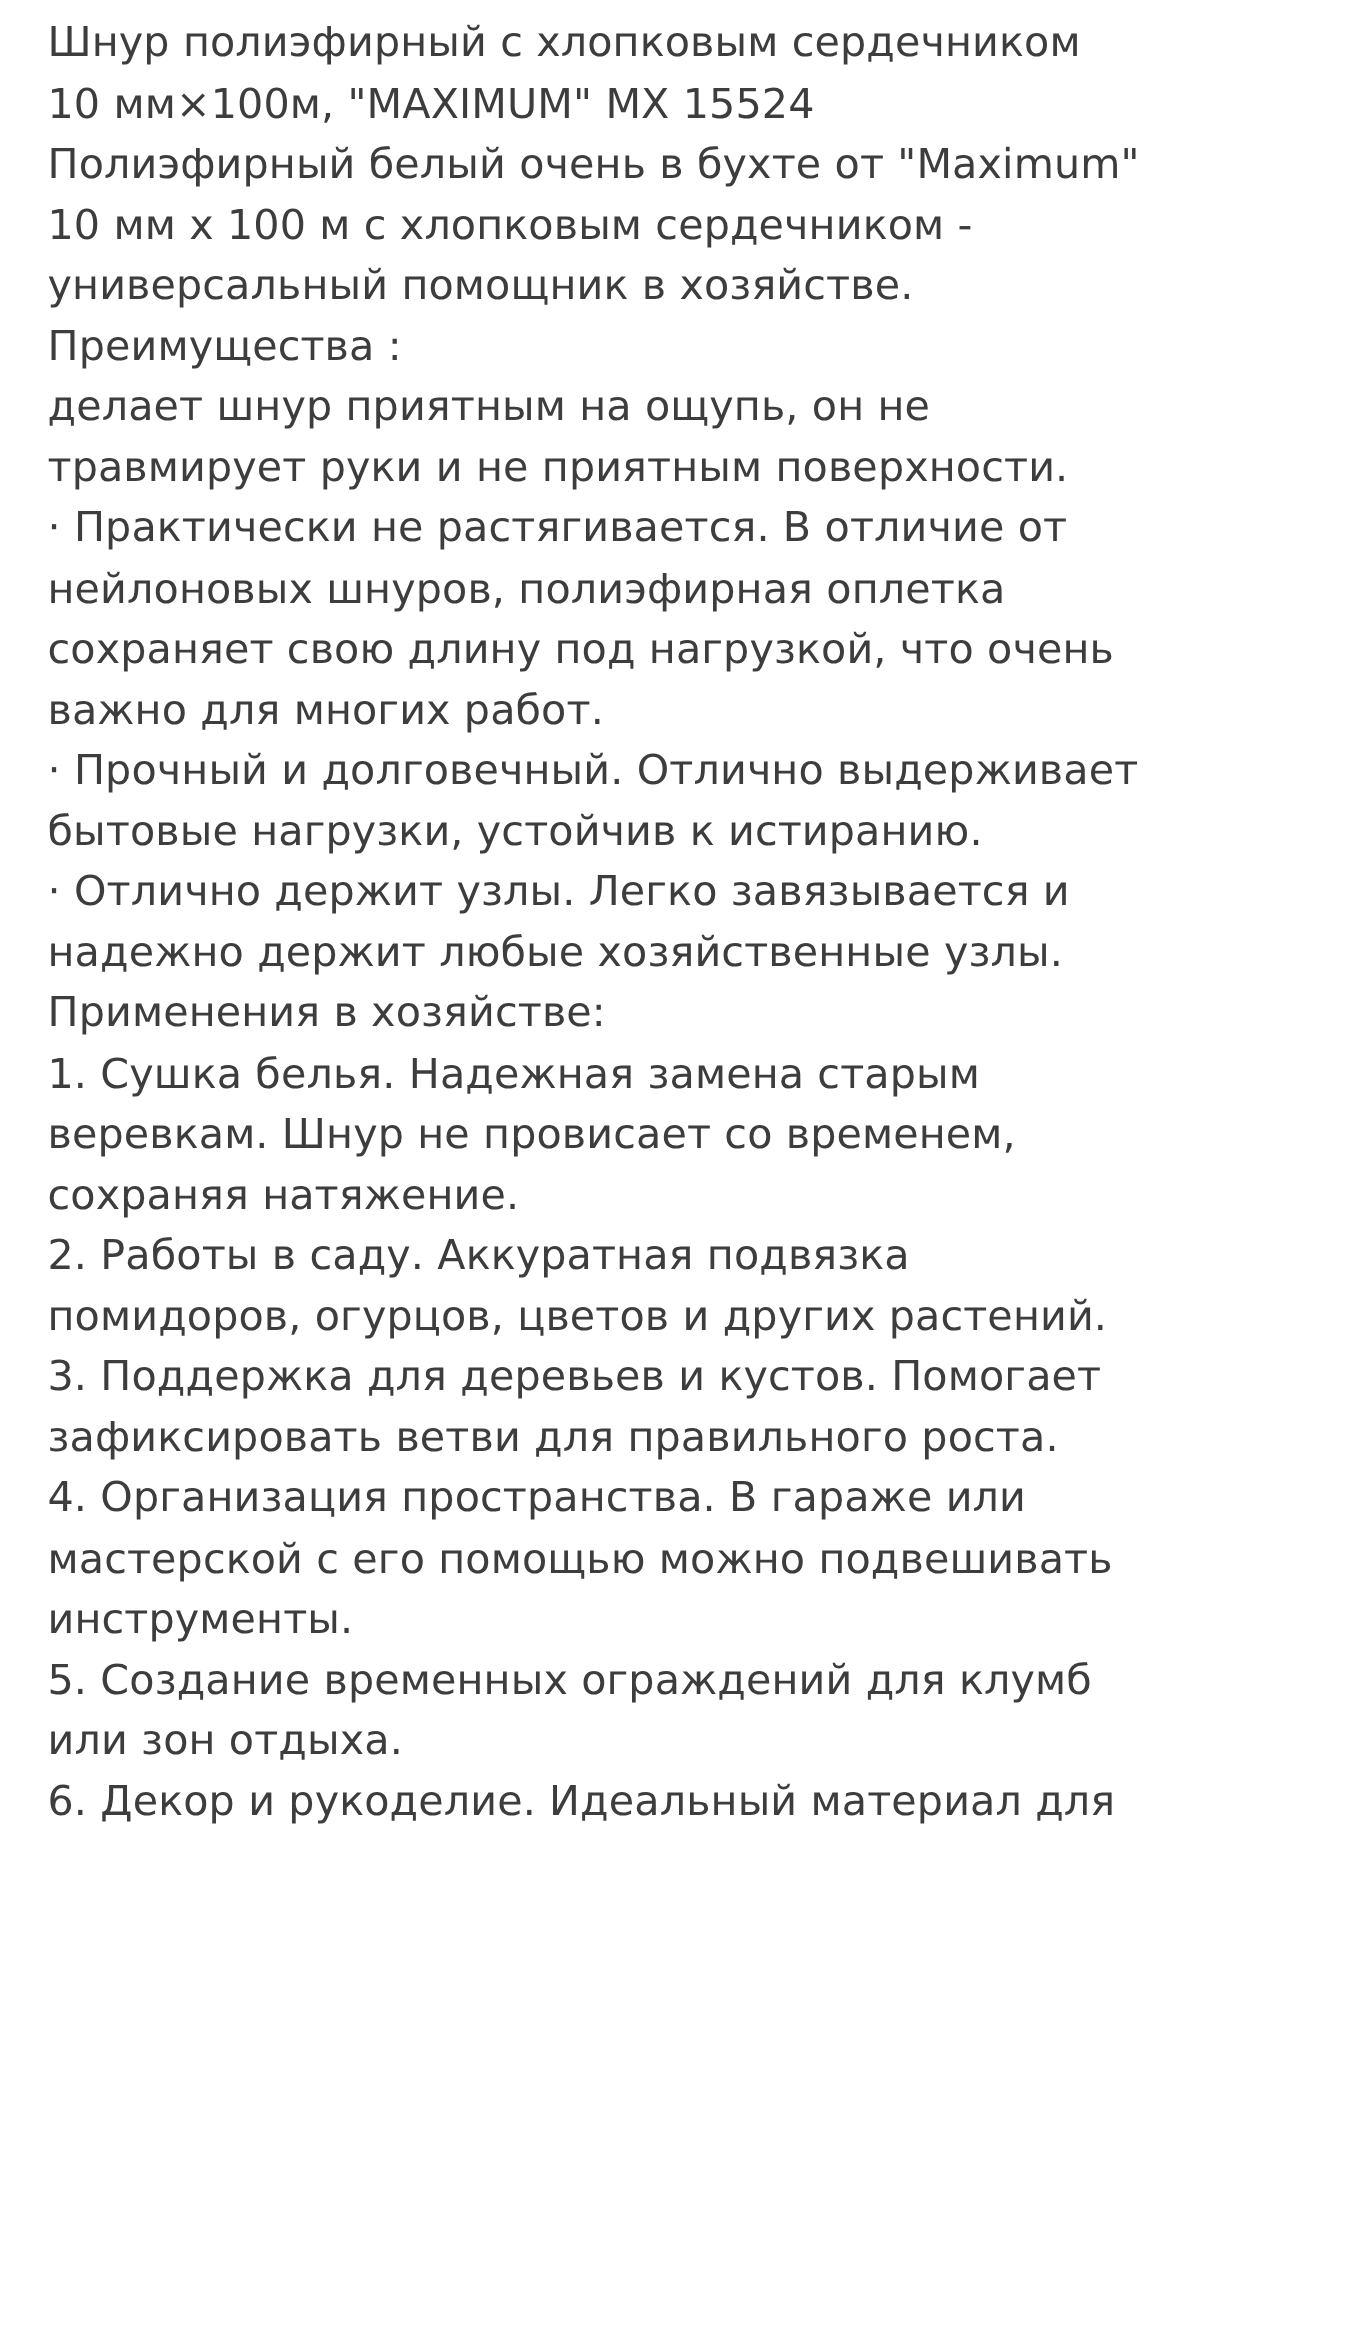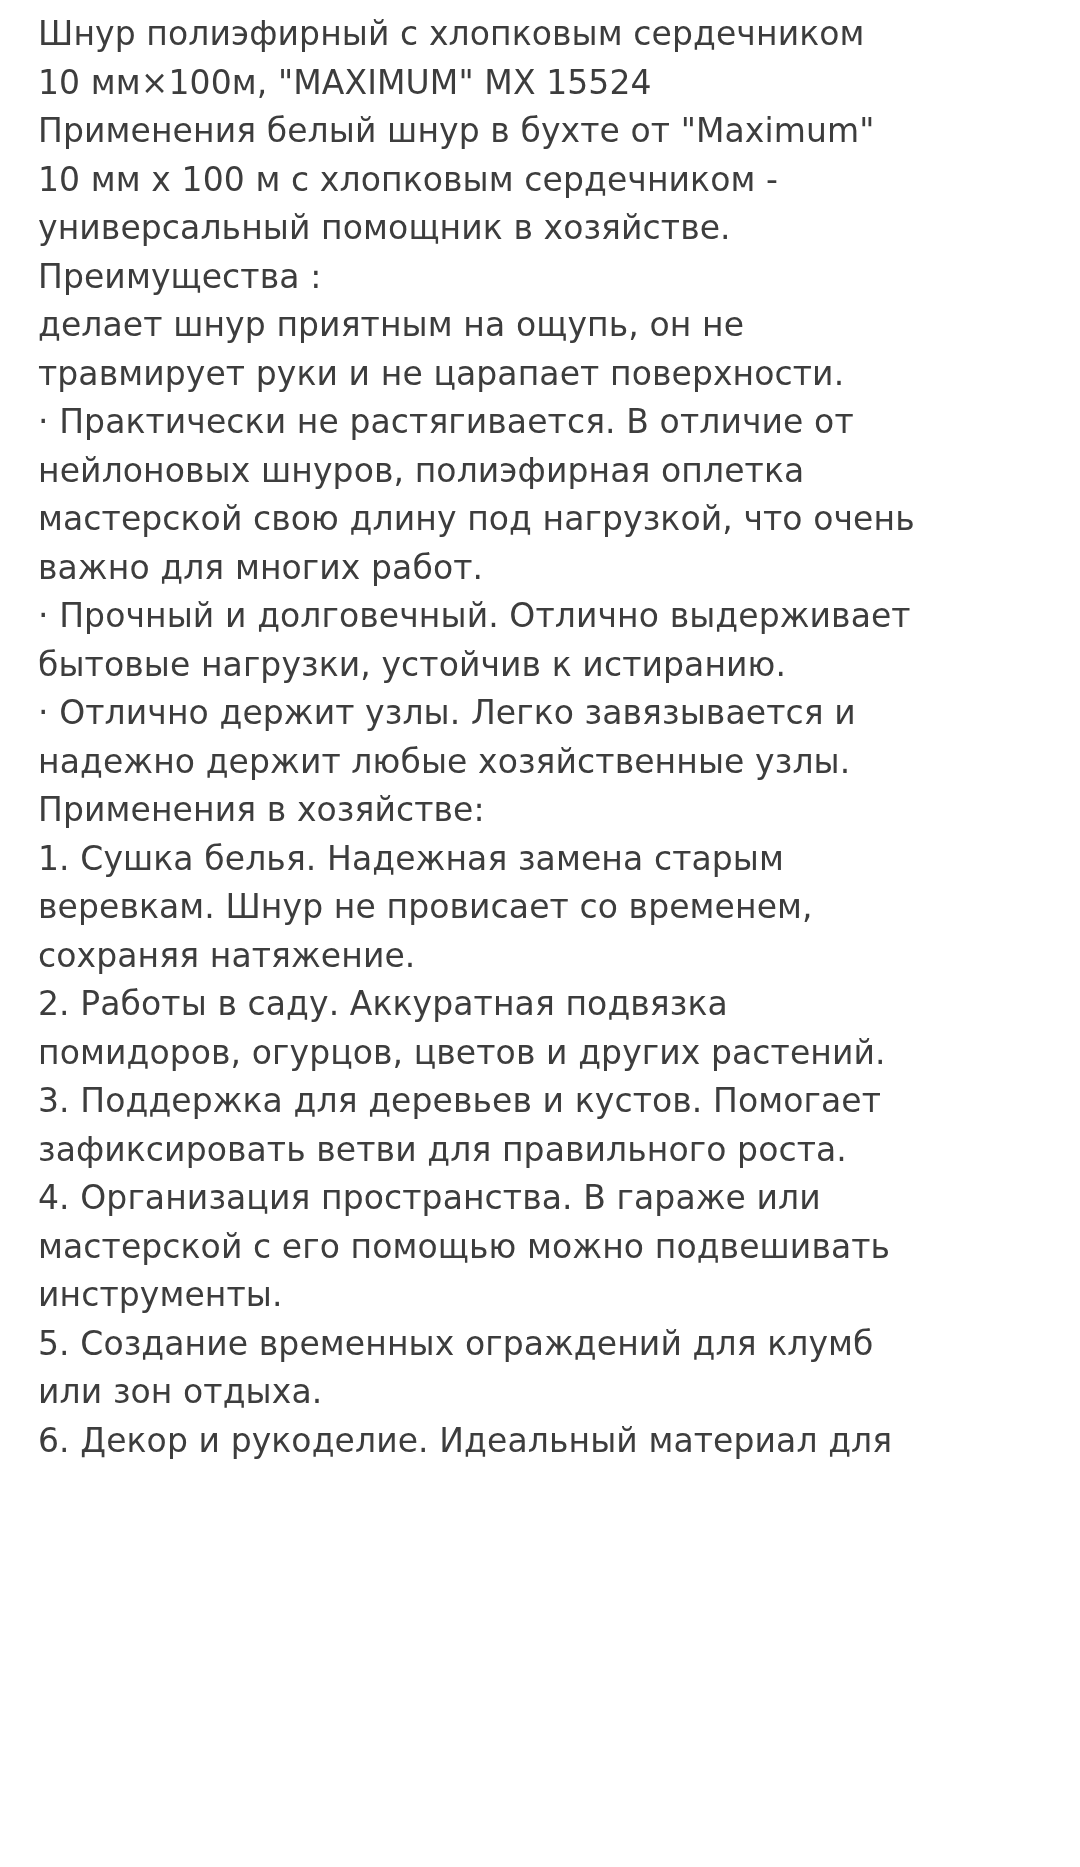--- a/index.html
+++ b/index.html
@@ -27,29 +27,29 @@
     word-wrap: break-word;
     margin: 0;
   }
 </style>
 </head>
 <body>
 
 <div class="page">
   <div class="doc-line">Шнур полиэфирный с хлопковым сердечником</div>
   <div class="doc-line">10 мм×100м, "MAXIMUM" MX 15524</div>
-  <div class="doc-line">Применения белый шнур в бухте от "Maximum"</div>
+  <div class="doc-line">Полиэфирный белый очень в бухте от "Maximum"</div>
   <div class="doc-line">10 мм x 100 м с хлопковым сердечником -</div>
   <div class="doc-line">универсальный помощник в хозяйстве.</div>
   <div class="doc-line">Преимущества :</div>
   <div class="doc-line">делает шнур приятным на ощупь, он не</div>
-  <div class="doc-line">травмирует руки и не царапает поверхности.</div>
+  <div class="doc-line">травмирует руки и не приятным поверхности.</div>
   <div class="doc-line">· Практически не растягивается. В отличие от</div>
   <div class="doc-line">нейлоновых шнуров, полиэфирная оплетка</div>
-  <div class="doc-line">мастерской свою длину под нагрузкой, что очень</div>
+  <div class="doc-line">сохраняет свою длину под нагрузкой, что очень</div>
   <div class="doc-line">важно для многих работ.</div>
   <div class="doc-line">· Прочный и долговечный. Отлично выдерживает</div>
   <div class="doc-line">бытовые нагрузки, устойчив к истиранию.</div>
   <div class="doc-line">· Отлично держит узлы. Легко завязывается и</div>
   <div class="doc-line">надежно держит любые хозяйственные узлы.</div>
   <div class="doc-line">Применения в хозяйстве:</div>
   <div class="doc-line">1. Сушка белья. Надежная замена старым</div>
   <div class="doc-line">веревкам. Шнур не провисает со временем,</div>
   <div class="doc-line">сохраняя натяжение.</div>
   <div class="doc-line">2. Работы в саду. Аккуратная подвязка</div>

